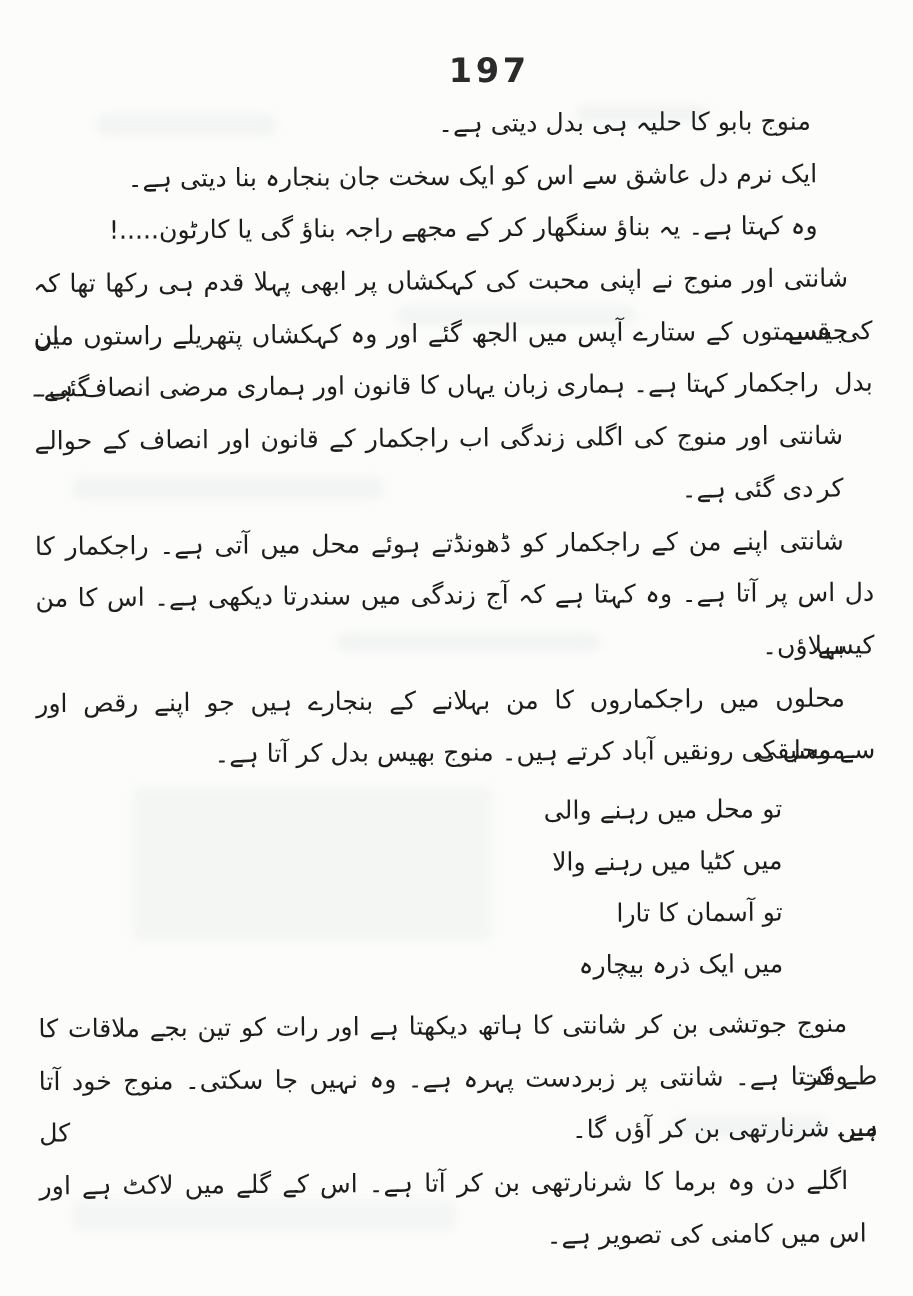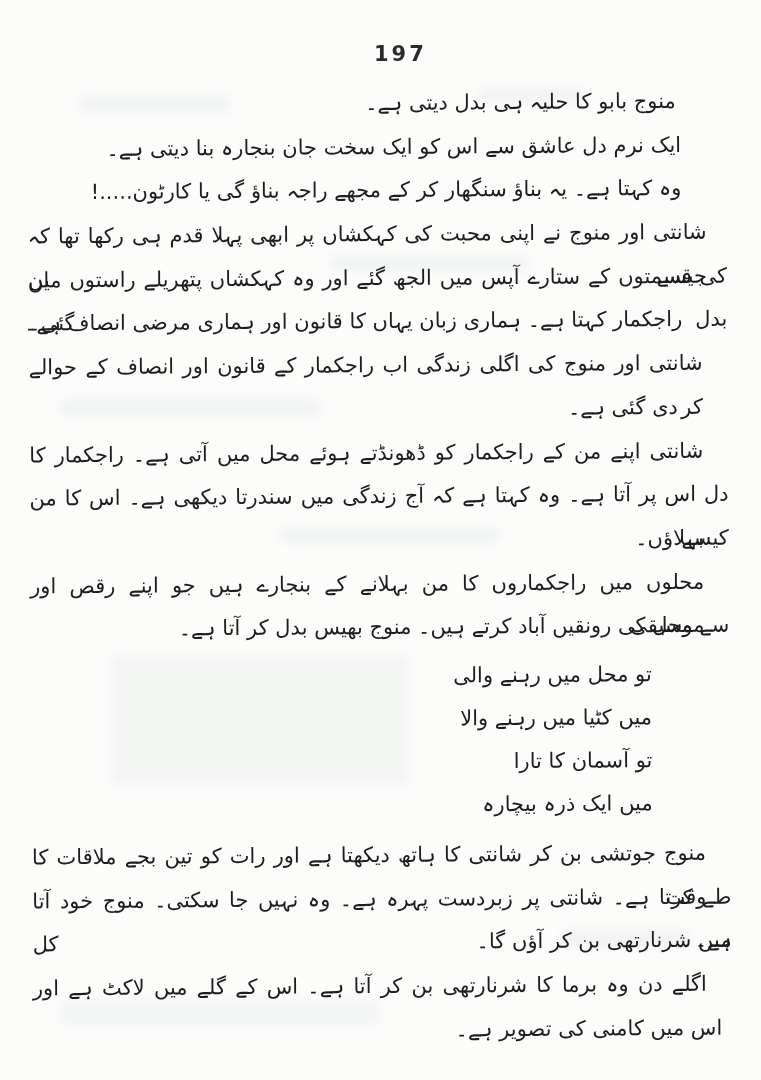--- a/index.html
+++ b/index.html
@@ -13,21 +13,21 @@
     height: 1080px;
     background: #fcfcfb;
     overflow: hidden;
     font-family: "DejaVu Sans", sans-serif;
   }
   
   .page-number {
     position: absolute;
     top: 42px;
     left: 374px;
-    font-size: 21px;
+    font-size: 28px;
     font-weight: 700;
     letter-spacing: 3px;
     color: #2b2b2b;
     font-family: "DejaVu Sans", sans-serif;
   }
   
   .body-text {
     position: absolute;
     top: 82px;
     right: 32px;

